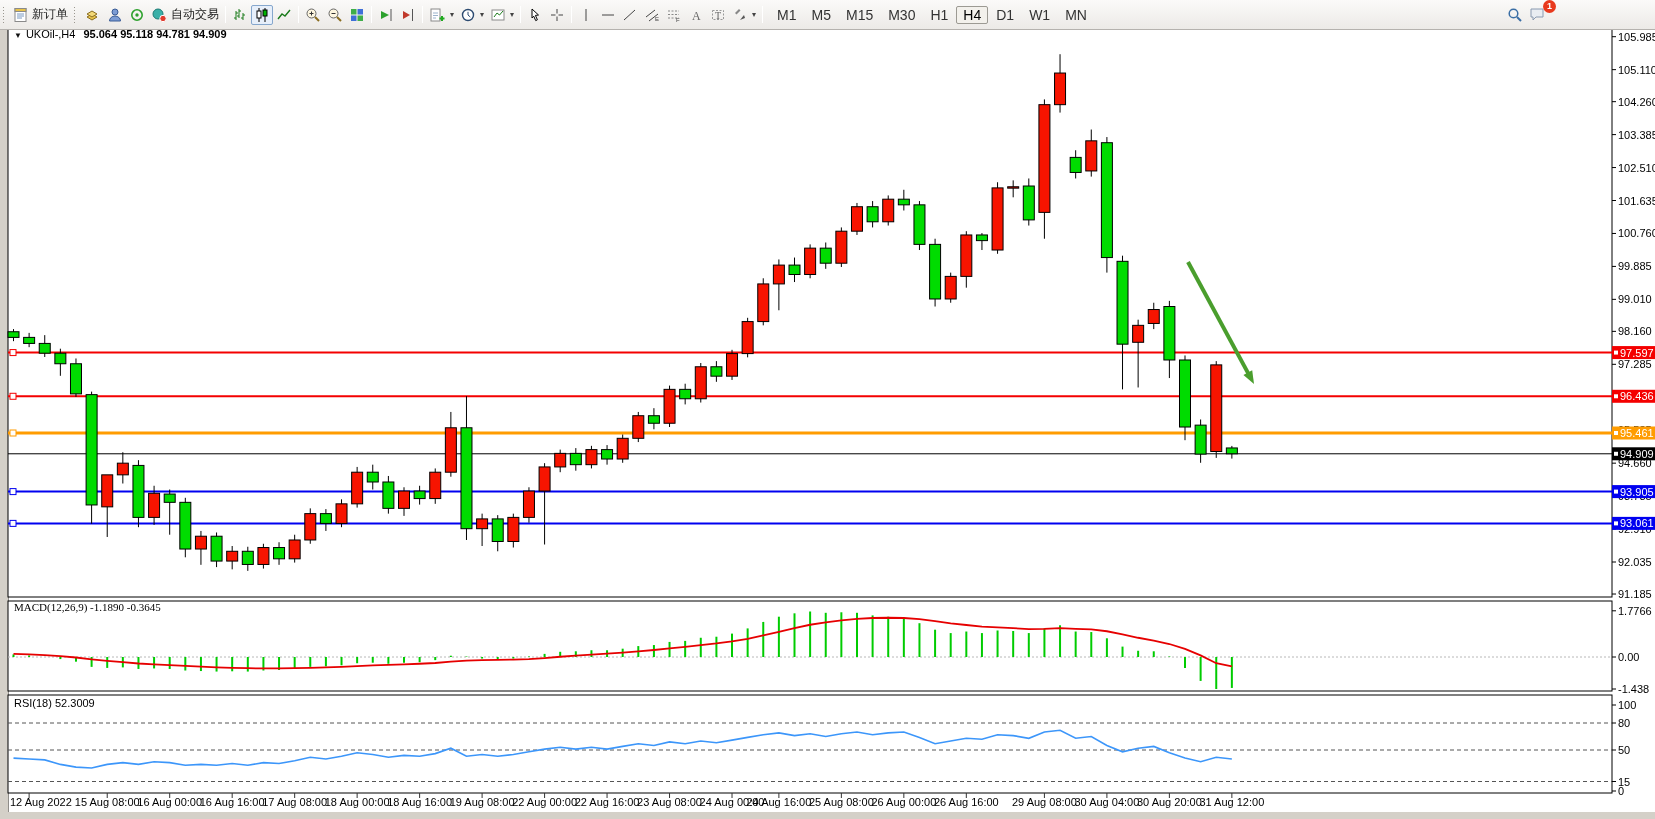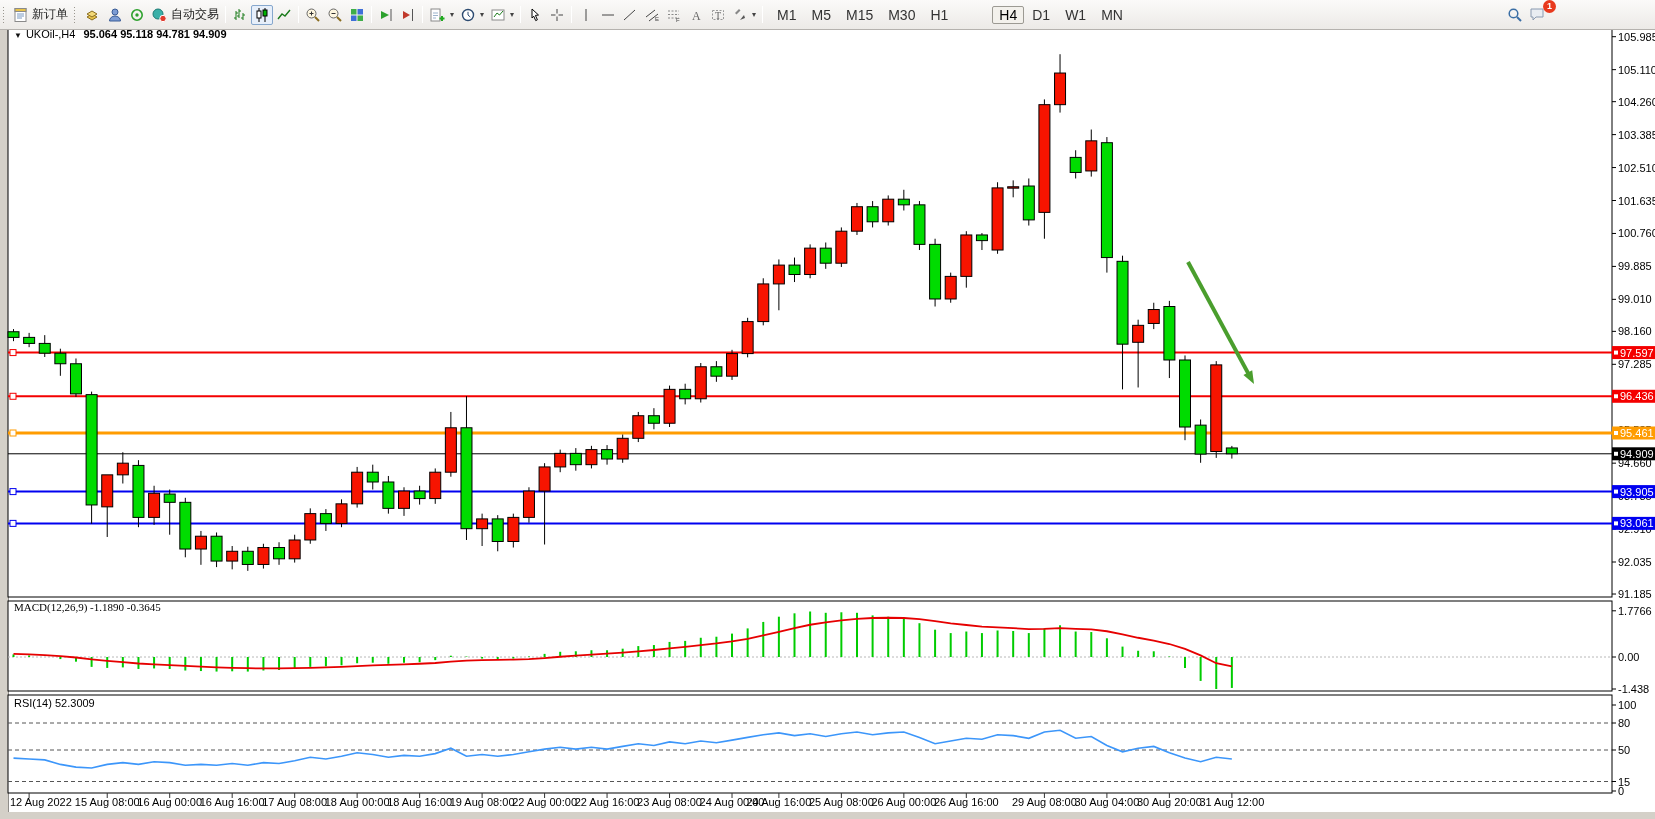--- a/index.html
+++ b/index.html
@@ -16,21 +16,21 @@
   .sep{width:1px;height:17px;background:#b9b6b1;border-right:1px solid #fff;margin:0 3px;}
   .tbtn{height:20px;min-width:22px;border:1px solid transparent;background:transparent;
         display:inline-flex;align-items:center;justify-content:center;padding:0 2px;gap:3px;
         font-family:"Liberation Sans",sans-serif;font-size:12px;color:#222;}
   .tbtn.active{background:#e7effa;border:1px solid #86a7cd;border-radius:2px;}
   .tbtn svg{display:block;}
   .dd{font-size:8px;color:#444;margin-left:1px;}
   .tf{display:inline-flex;align-items:center;gap:1px;margin-left:4px;}
   .tfb{height:18px;padding:0 6px;border:1px solid transparent;background:transparent;
        font-family:"Liberation Sans",sans-serif;font-size:14px;color:#333;}
-  .tfb.active{background:#f3f1ec;border:1px solid #9c9a93;border-radius:2px;color:#000;margin-left:36px;}
+  .tfb.active{background:#f3f1ec;border:1px solid #9c9a93;border-radius:2px;color:#000;}
   .tb-right{margin-left:auto;margin-right:106px;display:inline-flex;align-items:center;}
   .chatwrap{position:relative;}
   .badge{position:absolute;top:-4px;right:-7px;width:13px;height:13px;border-radius:50%;
          background:#e8391d;color:#fff;font-size:9px;line-height:13px;text-align:center;font-weight:bold;}
   
   .chart-area{position:absolute;left:8px;top:23px;width:1647px;height:789px;background:#fff;
               border-top:1px solid #8f8d89;border-left:1px solid #8f8d89;z-index:1;}
   #chart-svg{position:absolute;left:0;top:0;z-index:2;}
   #chart-svg text{font-family:"Liberation Sans",sans-serif;font-size:11px;fill:#000;}
   .overlay{position:absolute;z-index:5;font-size:11px;color:#000;white-space:nowrap;}
@@ -624,17 +624,17 @@
     </svg>
 
   <div class="overlay" style="left:14px;top:28px;">
     <span class="caret">▼</span><span>UKOil-,H4</span><span class="ohlc">95.064 95.118 94.781 94.909</span>
   </div>
   <div class="overlay" style="left:14px;top:601px;font-family:Liberation Serif, serif;">
     <span>MACD(12,26,9)</span>
     <span>-1.1890 -0.3645</span>
   </div>
   <div class="overlay" style="left:14px;top:697px;">
-    <span>RSI(14)</span>
+    <span>RSI(18)</span>
     <span>52.3009</span>
   </div>
 
 </div>
 
 </body></html>

